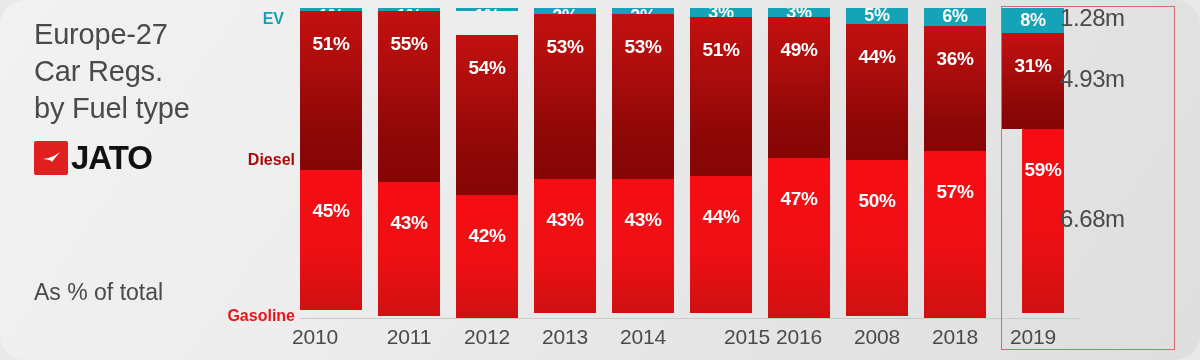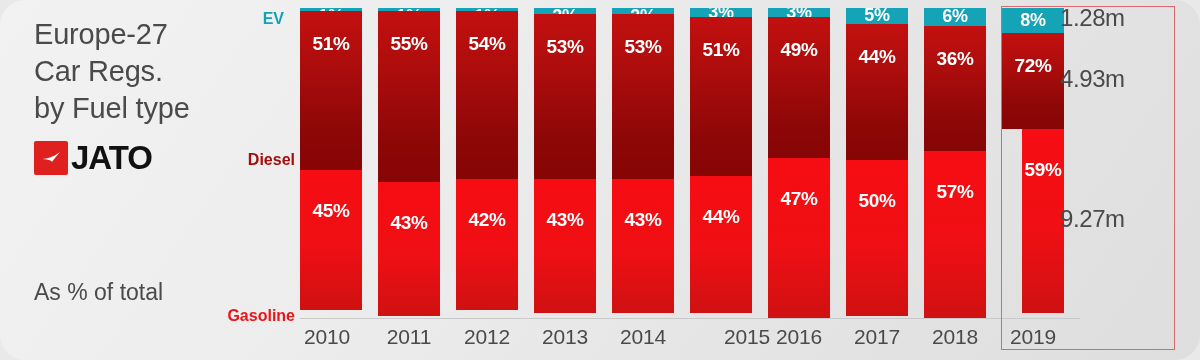--- a/index.html
+++ b/index.html
@@ -229,21 +229,21 @@
           <span class="seg-val" style="position: absolute; top: 22px;">55%</span>
         </div>
         <div class="seg seg-gasoline" style="height: 133.73px;">
           <span class="seg-val" style="position: absolute; top: 30px;">43%</span>
         </div>
       </div>
       <div class="bar" style="left: 156px;">
         <div class="seg seg-ev" style="height: 3.11px;">
           <span class="seg-val" style="position: absolute; top: -2px;">1%</span>
         </div>
-        <div class="seg seg-diesel" style="height: 167.94px;">
+        <div class="seg seg-diesel" style="height: 167.94px; margin-top: 24px;">
           <span class="seg-val" style="position: absolute; top: 22px;">54%</span>
         </div>
         <div class="seg seg-gasoline" style="height: 130.62px;">
           <span class="seg-val" style="position: absolute; top: 30px;">42%</span>
         </div>
       </div>
       <div class="bar" style="left: 234px;">
         <div class="seg seg-ev" style="height: 6.22px;">
           <span class="seg-val" style="position: absolute; top: -2px;">2%</span>
         </div>
@@ -307,39 +307,39 @@
         </div>
         <div class="seg seg-gasoline" style="height: 177.27px;">
           <span class="seg-val" style="position: absolute; top: 30px;">57%</span>
         </div>
       </div>
       <div class="bar" style="left: 702px;">
         <div class="seg seg-ev" style="height: 24.88px;">
           <span class="seg-val">8%</span>
         </div>
         <div class="seg seg-diesel" style="height: 96.41px;">
-          <span class="seg-val" style="position: absolute; top: 22px;">72%</span>
+          <span class="seg-val" style="position: absolute; top: 22px;">31%</span>
         </div>
         <div class="seg seg-gasoline" style="height: 183.49px; margin-left: 20px;">
           <span class="seg-val" style="position: absolute; top: 30px;">59%</span>
         </div>
       </div>
     </div>
   <div id="axis-line"></div>
 
   <div id="callouts"></div>
 
   <div id="highlight-box"></div>
 
-<div class="x-tick" style="left: 296px;">2010</div>
+<div class="x-tick" style="left: 284px;">2010</div>
     <div class="x-tick" style="left: 378px;">2011</div>
     <div class="x-tick" style="left: 456px;">2012</div>
     <div class="x-tick" style="left: 534px;">2013</div>
     <div class="x-tick" style="left: 612px;">2014</div>
     <div class="x-tick" style="left: 690px; margin-left: 26px;">2015</div>
     <div class="x-tick" style="left: 768px;">2016</div>
-    <div class="x-tick" style="left: 846px;">2017</div>
+    <div class="x-tick" style="left: 846px;">2008</div>
     <div class="x-tick" style="left: 924px;">2018</div>
     <div class="x-tick" style="left: 1002px;">2019</div>
     <div class="callout" style="top: 4.44px;">1.28m</div>
     <div class="callout" style="top: 65.085px;">4.93m</div>
-    <div class="callout" style="top: 205.035px;">9.27m</div>
+    <div class="callout" style="top: 205.035px;">6.68m</div>
   </div>
 
 </body></html>

